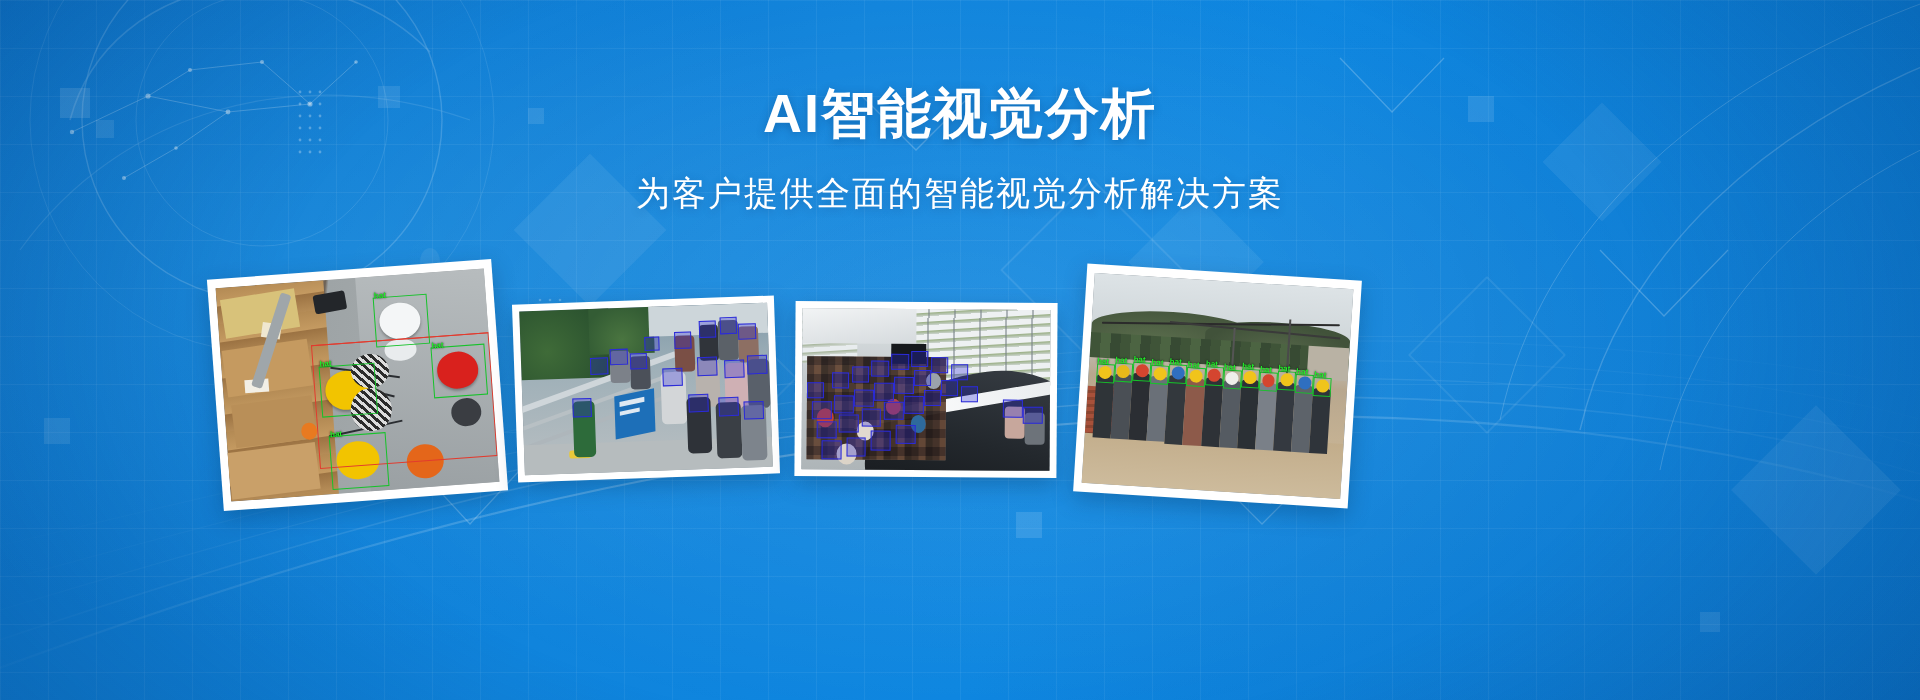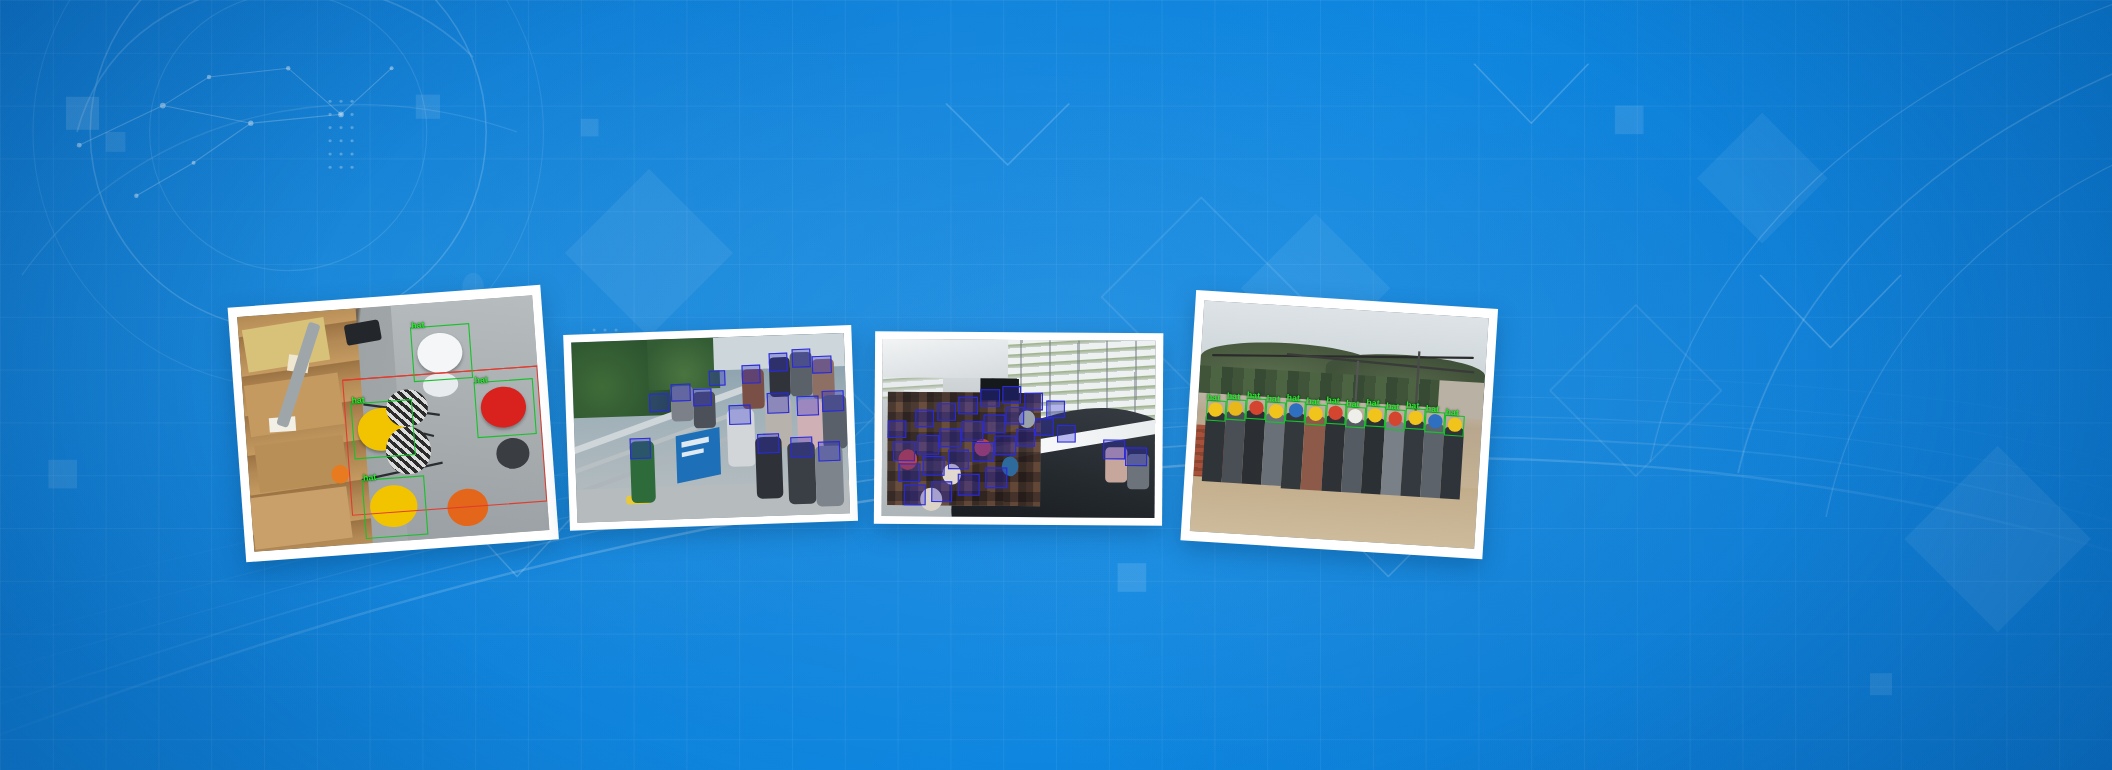--- a/index.html
+++ b/index.html
@@ -206,20 +206,22 @@
       <g>
         <ellipse cx="268" cy="318" rx="16" ry="22" fill="#ffffff" opacity=".08"></ellipse>
         <ellipse cx="430" cy="262" rx="10" ry="14" fill="#ffffff" opacity=".07"></ellipse>
       </g>
     </svg>
 
     <div class="vignette"></div>
   </div>
 
   <div class="headline">
+    <h1 class="title">AI智能视觉分析</h1>
+    <p class="subtitle">为客户提供全面的智能视觉分析解决方案</p>
   </div>
 
   <div class="strip">
 
     <div class="shot shot1">
       <div class="inner">
         <div class="ph" style="background:
                linear-gradient(100deg,#6d6256 0%,#6d6256 36%,#9ea4a6 37%,#a9aeb0 100%);">
 
           <div style="position:absolute;left:0;top:0;width:40%;height:100%;

